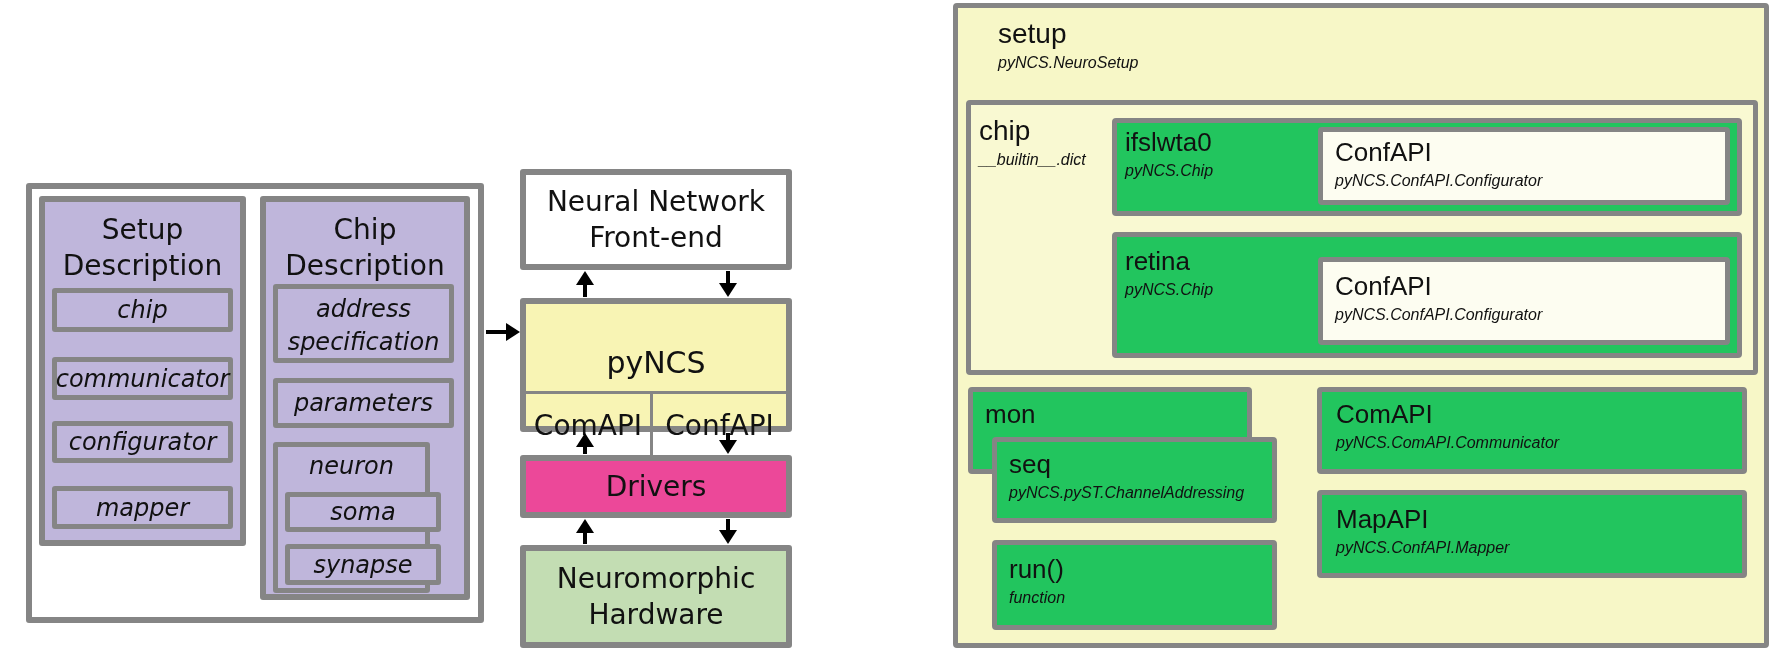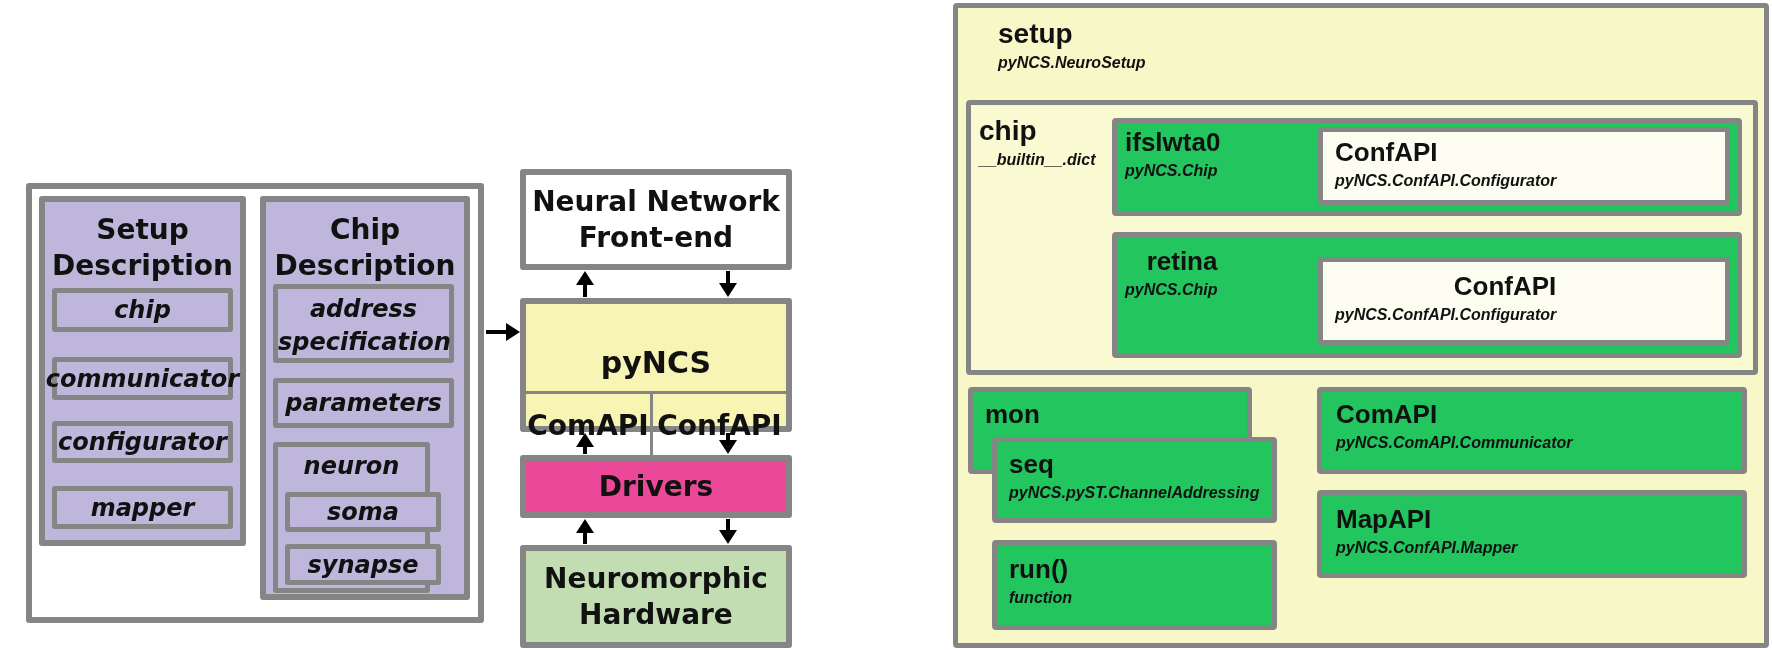--- a/index.html
+++ b/index.html
@@ -1,18 +1,18 @@
 <!DOCTYPE html>
 <html><head>
 <meta charset="utf-8">
 <style>
   html,body{margin:0;padding:0;background:#ffffff;}
   .stage{position:relative;width:1772px;height:650px;background:#ffffff;
          font-family:"DejaVu Sans",sans-serif;color:#111;overflow:hidden;}
-  .box{position:absolute;box-sizing:border-box;font-weight:bold;}
+  .box{position:absolute;box-sizing:border-box;}
   
   .b6{border:6px solid #858585;border-radius:3px;}
   .b5{border:5px solid #858585;border-radius:4px;}
   .white{background:#ffffff;}
   .lav{background:#bfb6db;}
   .yellow{background:#f8f4b4;}
   .pink{background:#ec4899;}
   .green{background:#c3ddb3;}
   .center{display:flex;align-items:center;justify-content:center;text-align:center;}
   .h2line{text-align:center;font-size:28px;line-height:36px;padding-top:10px;}
@@ -157,21 +157,21 @@
           <div class="rsub">pyNCS.Chip</div>
         </div>
         <div class="box b5 confbg" style="left:201px;top:4px;width:412px;height:78px;">
           <div class="rhead" style="left:12px;top:6px;">
             <div class="rtitle">ConfAPI</div>
             <div class="rsub">pyNCS.ConfAPI.Configurator</div>
           </div>
         </div>
       </div>
 
-      <div class="box b5 itembg" style="left:141px;top:127px;width:630px;height:126px;text-align:right;">
+      <div class="box b5 itembg" style="left:141px;top:127px;width:630px;height:126px;">
         <div class="rhead" style="left:8px;top:10px;">
           <div class="rtitle">retina</div>
           <div class="rsub">pyNCS.Chip</div>
         </div>
         <div class="box b5 confbg" style="left:201px;top:20px;width:412px;height:88px;">
           <div class="rhead" style="left:12px;top:10px;">
             <div class="rtitle">ConfAPI</div>
             <div class="rsub">pyNCS.ConfAPI.Configurator</div>
           </div>
         </div>

